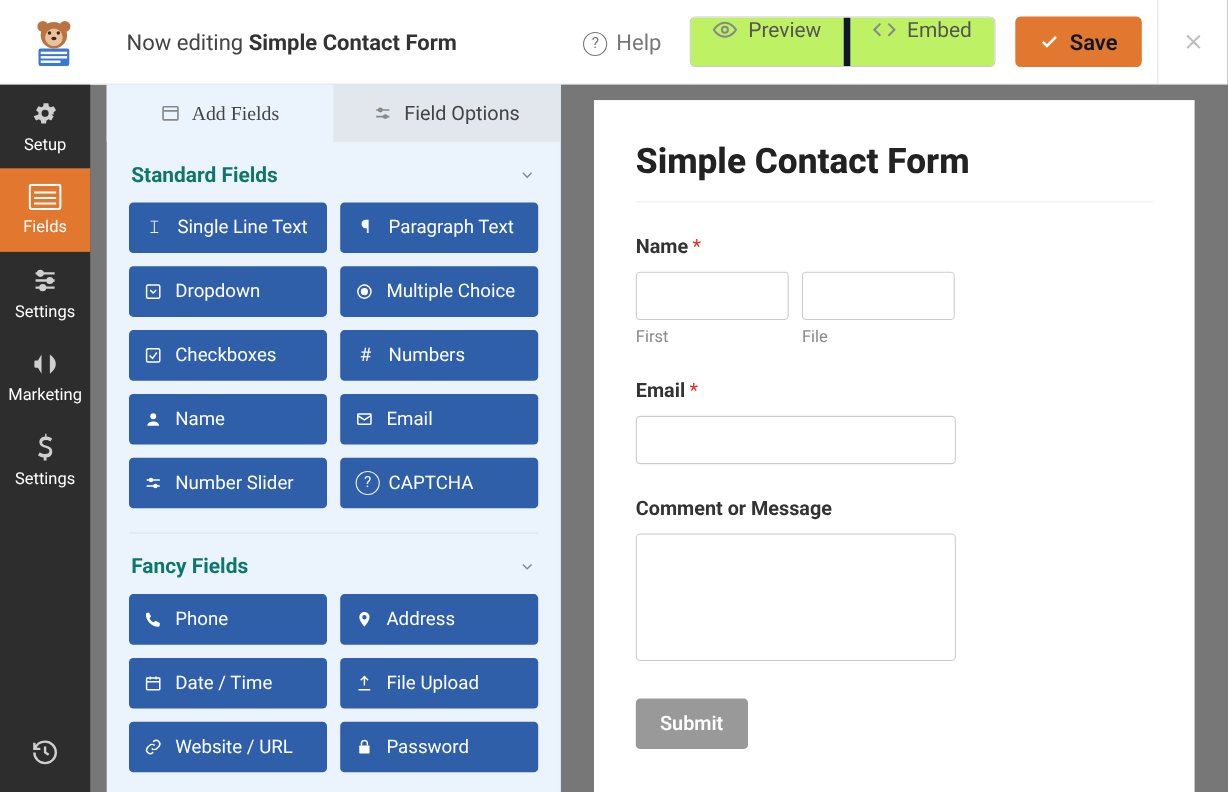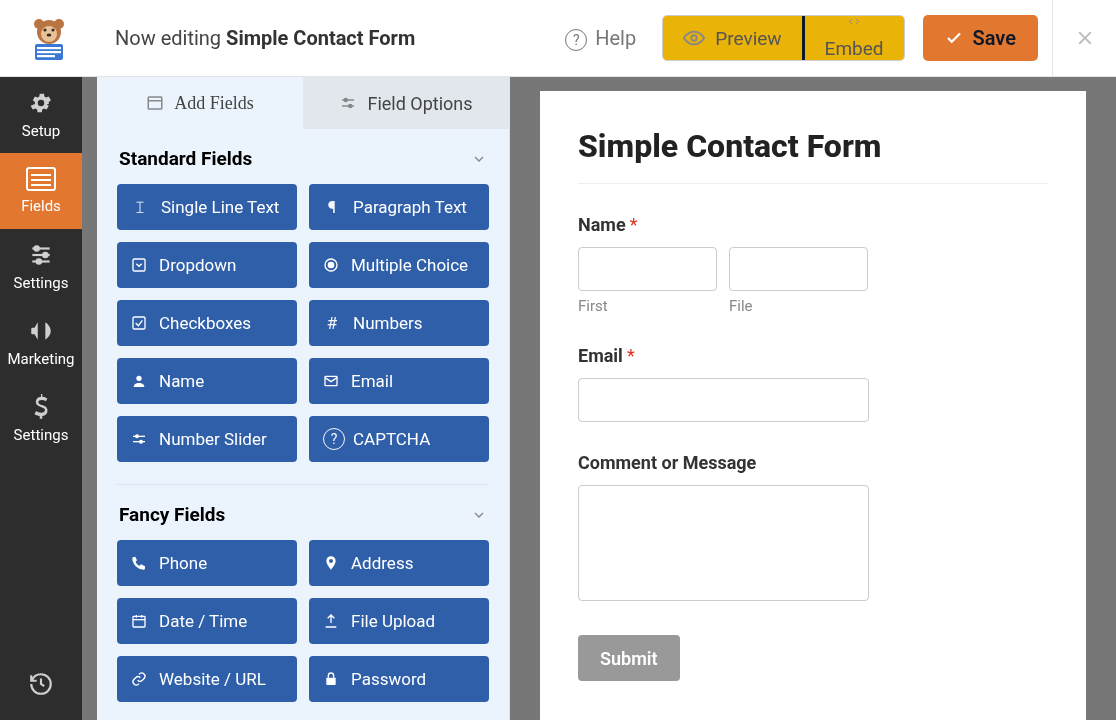--- a/index.html
+++ b/index.html
@@ -9,22 +9,22 @@
     height: 77px; background: #fff; display: flex; align-items: center;
     border-bottom: 1px solid #e5e5e5;
   }
   .logo-box { width: 97px; height: 77px; display:flex; align-items:center; justify-content:center; }
   .logo-box svg { width: 48px; height:48px; }
   .title-area { flex:1; padding-left: 18px; font-size: 20px; color:#444; }
   .title-area .strong { font-weight: 700; color:#333; }
   .top-actions { display:flex; align-items:center; gap: 0; padding-right: 0; }
   .help-btn { display:flex; align-items:center; gap:8px; padding: 0 18px; height:46px; color:#777; font-size:20px; cursor:pointer;}
   .seg-group { display:flex; border:1px solid #ccc; border-radius:5px; overflow:hidden; margin-left:8px;}
-  .seg-btn { display:flex; align-items:center; gap:10px; padding: 0 20px; height:44px; color:#555; font-size:19px; cursor:pointer; background:#eab308;}
-  .seg-btn + .seg-btn { border-left:3px solid #0f172a;flex-direction:column;}
+  .seg-btn { display:flex; gap:10px; padding: 0 20px; height:44px; color:#555; font-size:19px; cursor:pointer; background:#bef264;}
+  .seg-btn + .seg-btn { border-left:6px solid #0f172a;}
   .save-btn { display:flex; align-items:center; gap:10px; padding:0 22px; height:46px; background:#e27730; color:#0f172a; font-size:20px; font-weight:600; border-radius:5px; margin-left:18px; cursor:pointer;}
   .close-area { width:64px; display:flex; align-items:center; justify-content:center; color:#bcbcbc; font-size:28px; cursor:pointer; border-left:1px solid #e5e5e5; height:77px; margin-left:14px;}
 
   .side-nav {
     position:absolute; left:0; top:77px; width:82px; bottom:0;
     background:#2d2d2d; display:flex; flex-direction:column;
   }
   .nav-item { display:flex; flex-direction:column; align-items:center; justify-content:center; height:76px; color:#fff; font-size:15px; cursor:pointer; gap:6px;}
   .nav-item.active { background:#e27730; }
   .nav-spacer { flex:1; }
@@ -33,21 +33,21 @@
   .field-panel {
     position:absolute; left:97px; top:77px; width:413px; bottom:0;
     background:#ebf3fc; display:flex; flex-direction:column; border-right:1px solid #d7e4f2;
   }
   .panel-tabs { display:flex; height:52px; }
   .ptab { flex:1; display:flex; align-items:center; justify-content:center; gap:10px; font-size:18px; color:#444; cursor:pointer;}
   .ptab.inactive { background:#e1e7ed; }
   .ptab.active { background:#ebf3fc;font-family:Liberation Serif, serif; }
 
   .panel-scroll { flex:1; overflow-y:auto; padding: 0 0 20px 0;}
-  .group-header { display:flex; align-items:center; justify-content:space-between; padding: 18px 22px 14px 22px; font-size:19px; font-weight:700; color:#000000; cursor:pointer;}
+  .group-header { display:flex; align-items:center; justify-content:space-between; padding: 18px 22px 14px 22px; font-size:19px; font-weight:700; color:#0f766e; cursor:pointer;}
   .group-header .chev { color:#888; transform: rotate(0deg);}
   .field-grid { display:grid; grid-template-columns: 1fr 1fr; gap: 12px 12px; padding: 0 20px;}
   .field-btn {
     display:flex; align-items:center; gap:12px; height:46px; padding: 0 14px;
     background:#2f5fa8; color:#fff; font-size:17px; border-radius:4px; cursor:pointer;
   }
   .field-btn .fi { width:18px; text-align:center; opacity:.95;}
   .divider { height:1px; background:#d7e4f2; margin: 22px 20px 0 20px;}
 
   .canvas-wrap {

